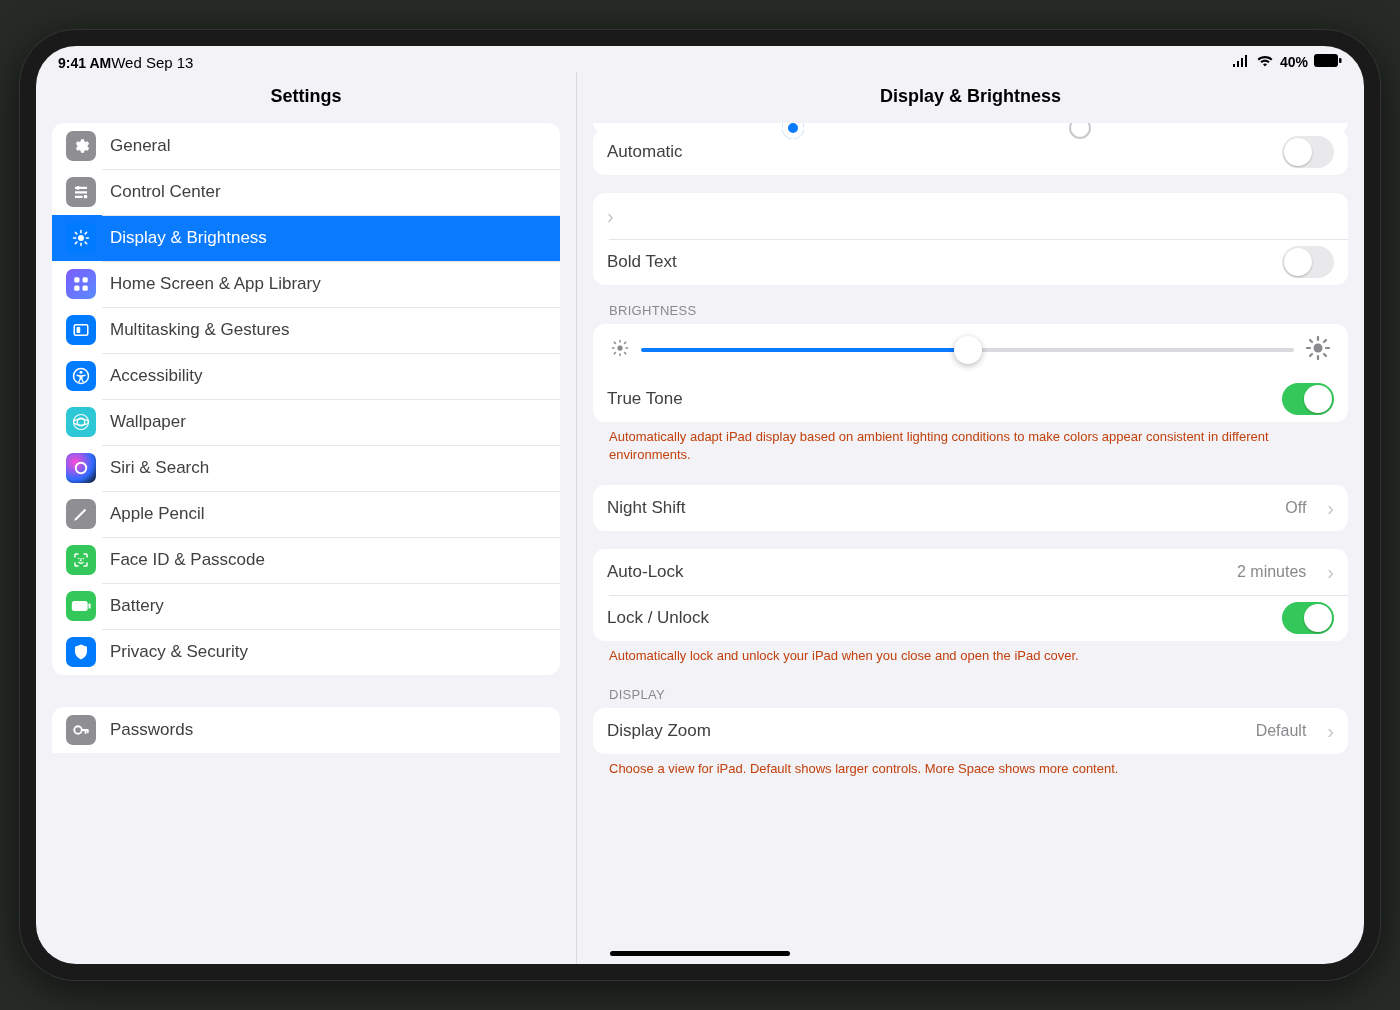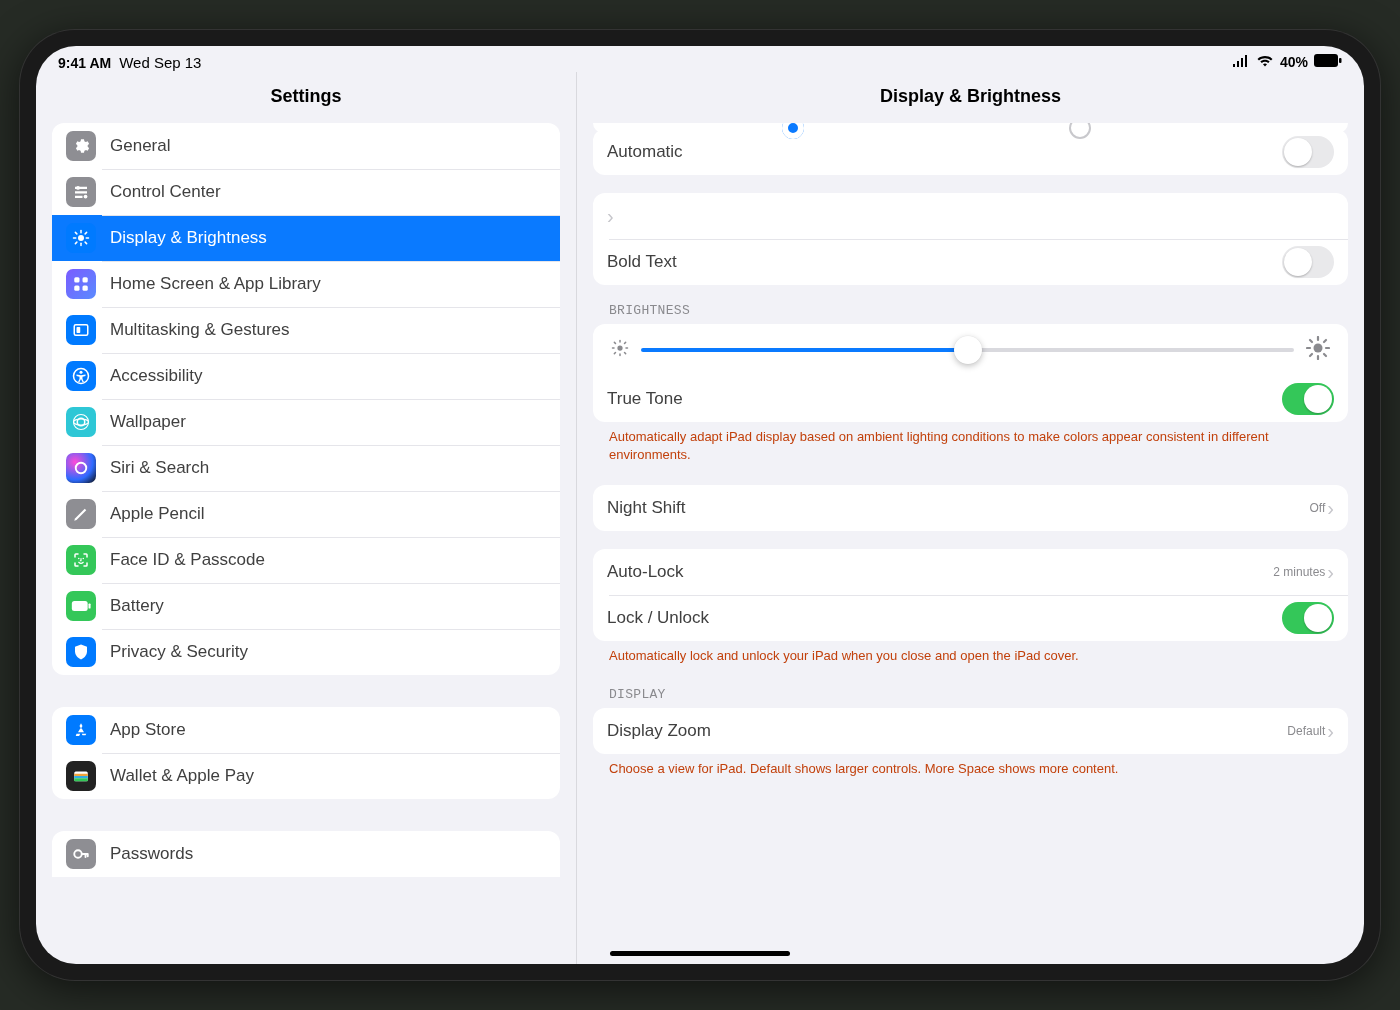--- a/index.html
+++ b/index.html
@@ -29,21 +29,21 @@
   height: 28px;
   padding: 4px 22px 0 22px;
   display: flex;
   justify-content: space-between;
   align-items: center;
   font-size: 14px;
   font-weight: 600;
   color: #000;
   z-index: 10;
 }
-.status-left { display: flex; gap: 8px; align-items: baseline; }
+.status-left { display: flex; align-items: baseline; }
 .status-left .time { font-weight: 700; }
 .status-left .date { font-weight: 400; font-size: 15px; }
 .status-right { display: flex; align-items: center; gap: 6px; }
 .status-right .pct { font-size: 14px; font-weight: 600; }
 
 .split { display: flex; width: 100%; height: 100%; padding-top: 26px; }
 .sidebar { width: 541px; border-right: 1px solid #d9d9de; display: flex; flex-direction: column; }
 .detail { flex: 1; display: flex; flex-direction: column; }
 
 .pane-title { text-align: center; font-size: 18px; font-weight: 700; padding: 14px 0 16px 0; color: #000; }
@@ -70,23 +70,23 @@
   margin-right: 14px;
   flex-shrink: 0;
 }
 .row .label { font-size: 17px; color: #404040; flex: 1; }
 .row.selected { background: #0a7aff; }
 .row.selected .label { color: #fff; }
 .row.selected .icon-slot svg path, .row.selected .icon-slot svg circle { }
 
 .detail .group .row + .row::before { left: 16px; }
 .detail .row .label { flex: 1; }
-.value { color: #8a8a8e; font-size: 12px; margin-right: 2px; }
+.value { color: #8a8a8e; font-size: 16px; margin-right: 21px; }
 .chev { color: #c6c6cb; font-size: 20px; line-height: 1; }
-.section-header { font-size: 13px; color: #8a8a8e; margin: 0 32px 6px 32px; text-transform: uppercase; letter-spacing: .3px; font-family: Liberation Mono, monospace; }
+.section-header { font-size: 13px; color: #8a8a8e; margin: 0 32px 6px 32px; text-transform: uppercase; letter-spacing: .3px; }
 .footer-text { font-size: 13px; color: #c2410c; margin: 6px 32px 22px 32px; line-height: 1.35; }
 
 .toggle {
   width: 52px; height: 32px; border-radius: 16px;
   position: relative; background: #e9e9eb;
 }
 .toggle::after {
   content: ""; position: absolute; width: 28px; height: 28px; background: #fff;
   border-radius: 50%; top: 2px; left: 2px;
   box-shadow: 0 1px 2px rgba(0,0,0,.25);
@@ -287,41 +287,20 @@
               </div>
               <div class="row">
                 <div class="icon-slot bg-blue">
                   <svg width="18" height="18" viewBox="0 0 24 24">
                     <path fill="#fff" d="M12 2l8 3v6c0 5-3.5 9-8 11-4.5-2-8-6-8-11V5z"></path>
                   </svg>
                 </div>
                 <span class="label">Privacy &amp; Security</span>
               </div>
             </div>
-          <div class="group" id="sb-g2">
-              <div class="row">
-                <div class="icon-slot bg-blue">
-                  <svg width="18" height="18" viewBox="0 0 24 24">
-                    <path fill="#fff" d="M12 3l2 3.5L12 10 10 6.5zM6 17h5l-1.5 3H5zM13 17h6l-1 2h-4zM8 15l3-5h2l3 5z"></path>
-                  </svg>
-                </div>
-                <span class="label">App Store</span>
-              </div>
-              <div class="row">
-                <div class="icon-slot bg-dark">
-                  <svg width="18" height="18" viewBox="0 0 24 24">
-                    <rect x="3" y="6" width="18" height="13" rx="2" fill="#fff"></rect>
-                    <rect x="3" y="9" width="18" height="3" fill="#f2a33a"></rect>
-                    <rect x="3" y="12" width="18" height="3" fill="#32ade6"></rect>
-                    <rect x="3" y="15" width="18" height="4" rx="0 0 2 2" fill="#34c759"></rect>
-                  </svg>
-                </div>
-                <span class="label">Wallet &amp; Apple Pay</span>
-              </div>
-            </div>
           <div class="group" id="sb-g3" style="margin-bottom:0;border-radius:12px 12px 0 0">
               <div class="row">
                 <div class="icon-slot bg-gray">
                   <svg width="18" height="18" viewBox="0 0 24 24">
                     <circle cx="8" cy="12" r="5" fill="none" stroke="#fff" stroke-width="2.5"></circle>
                     <path stroke="#fff" stroke-width="2.5" stroke-linecap="round" d="M13 12h8M18 12v4M21 12v3"></path>
                   </svg>
                 </div>
                 <span class="label">Passwords</span>
               </div>

